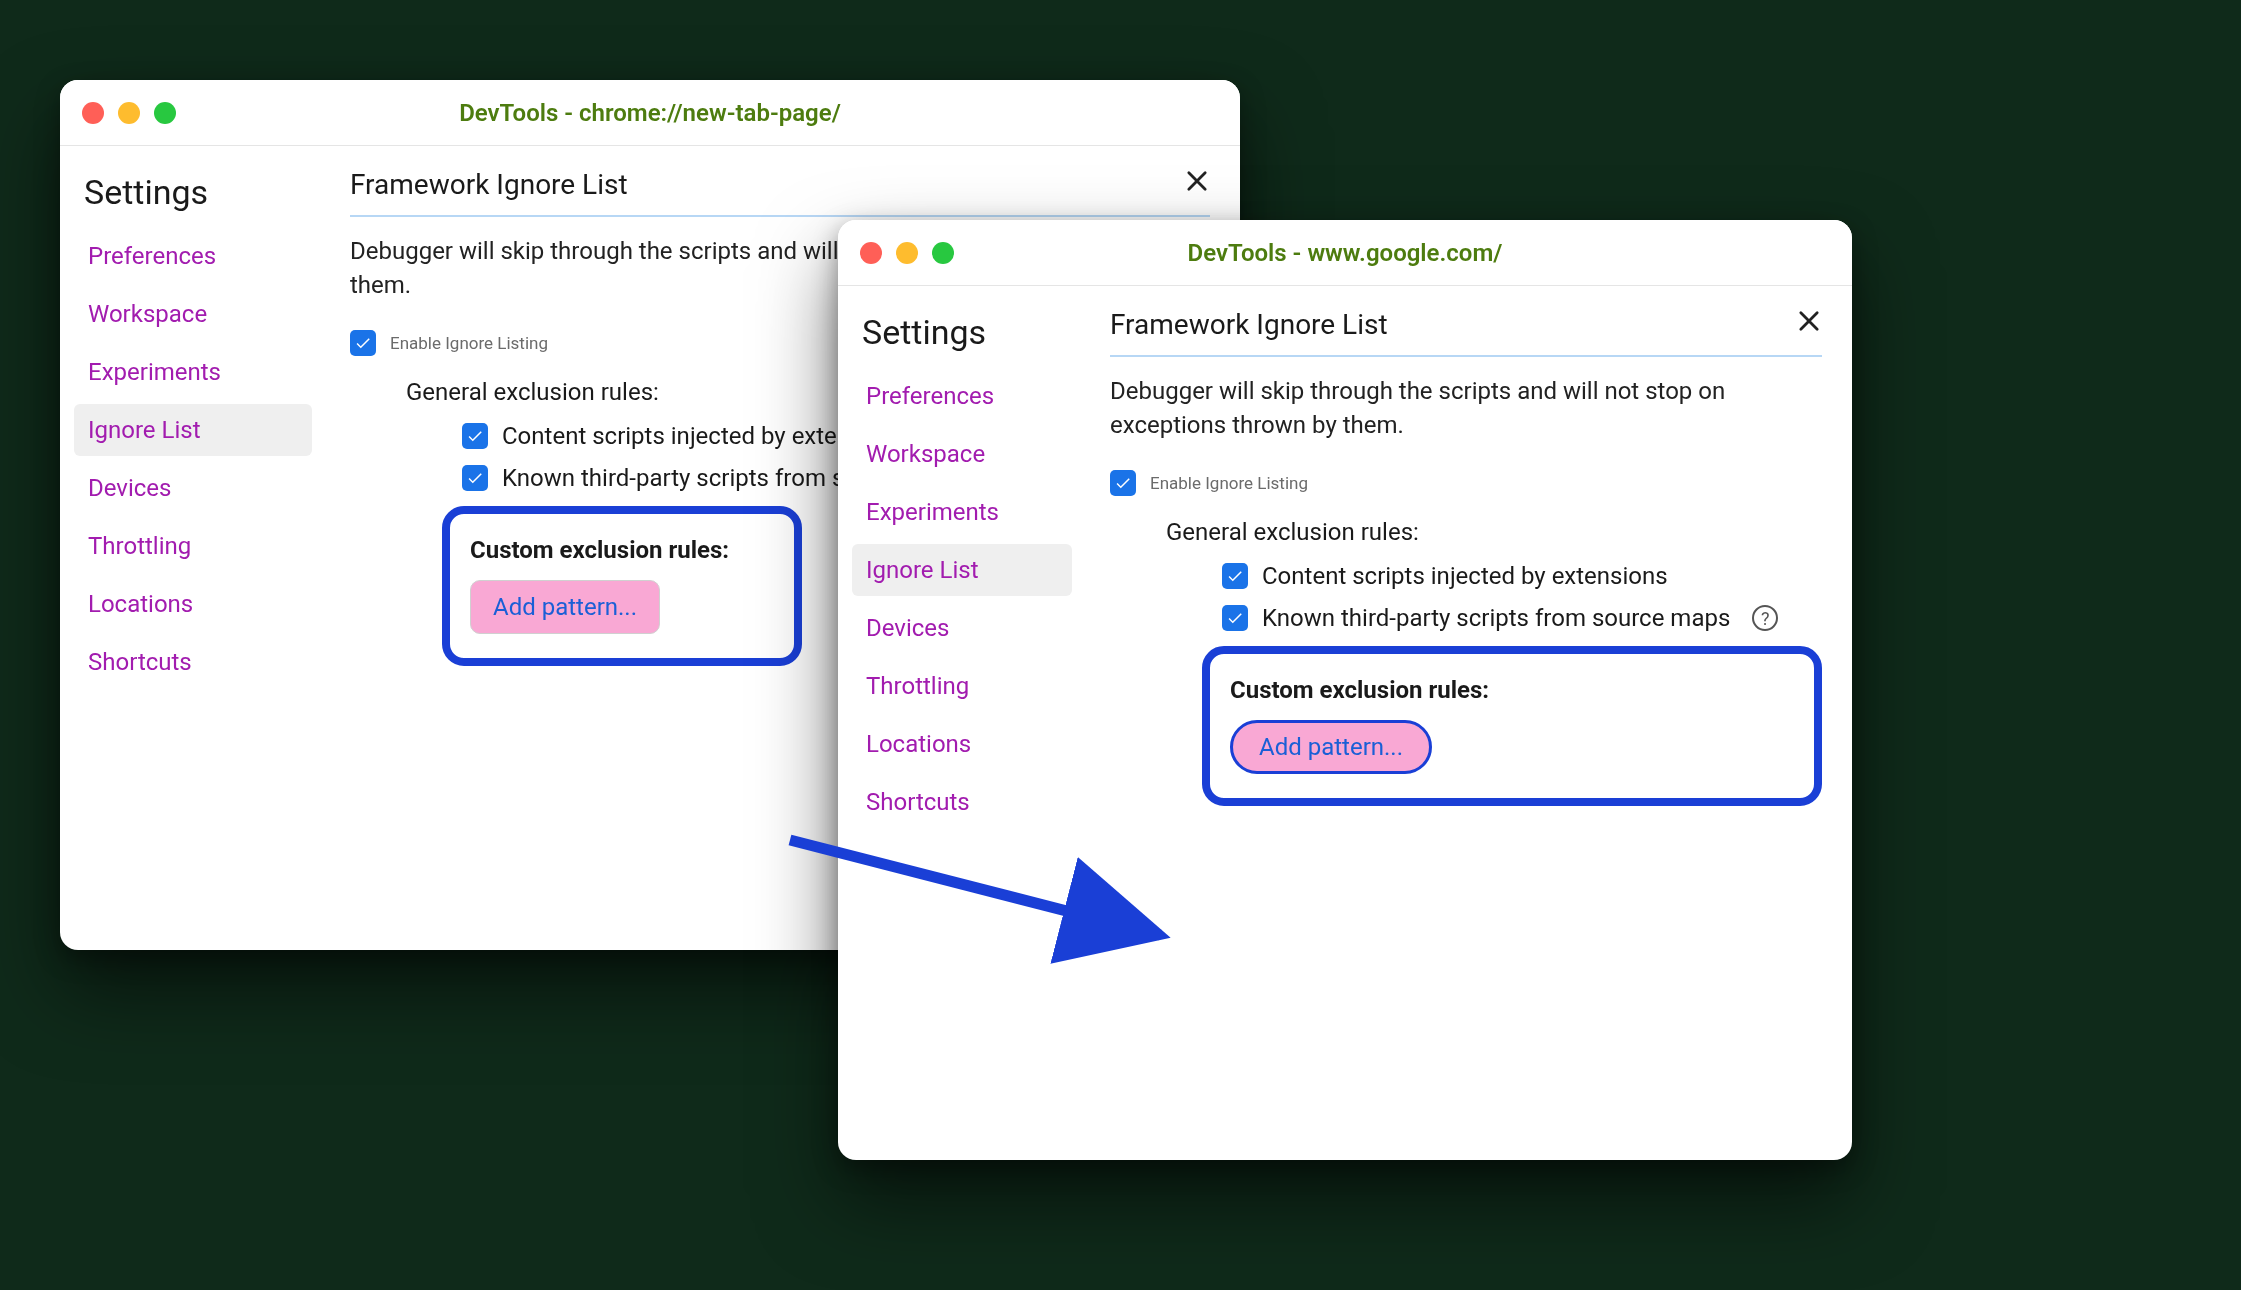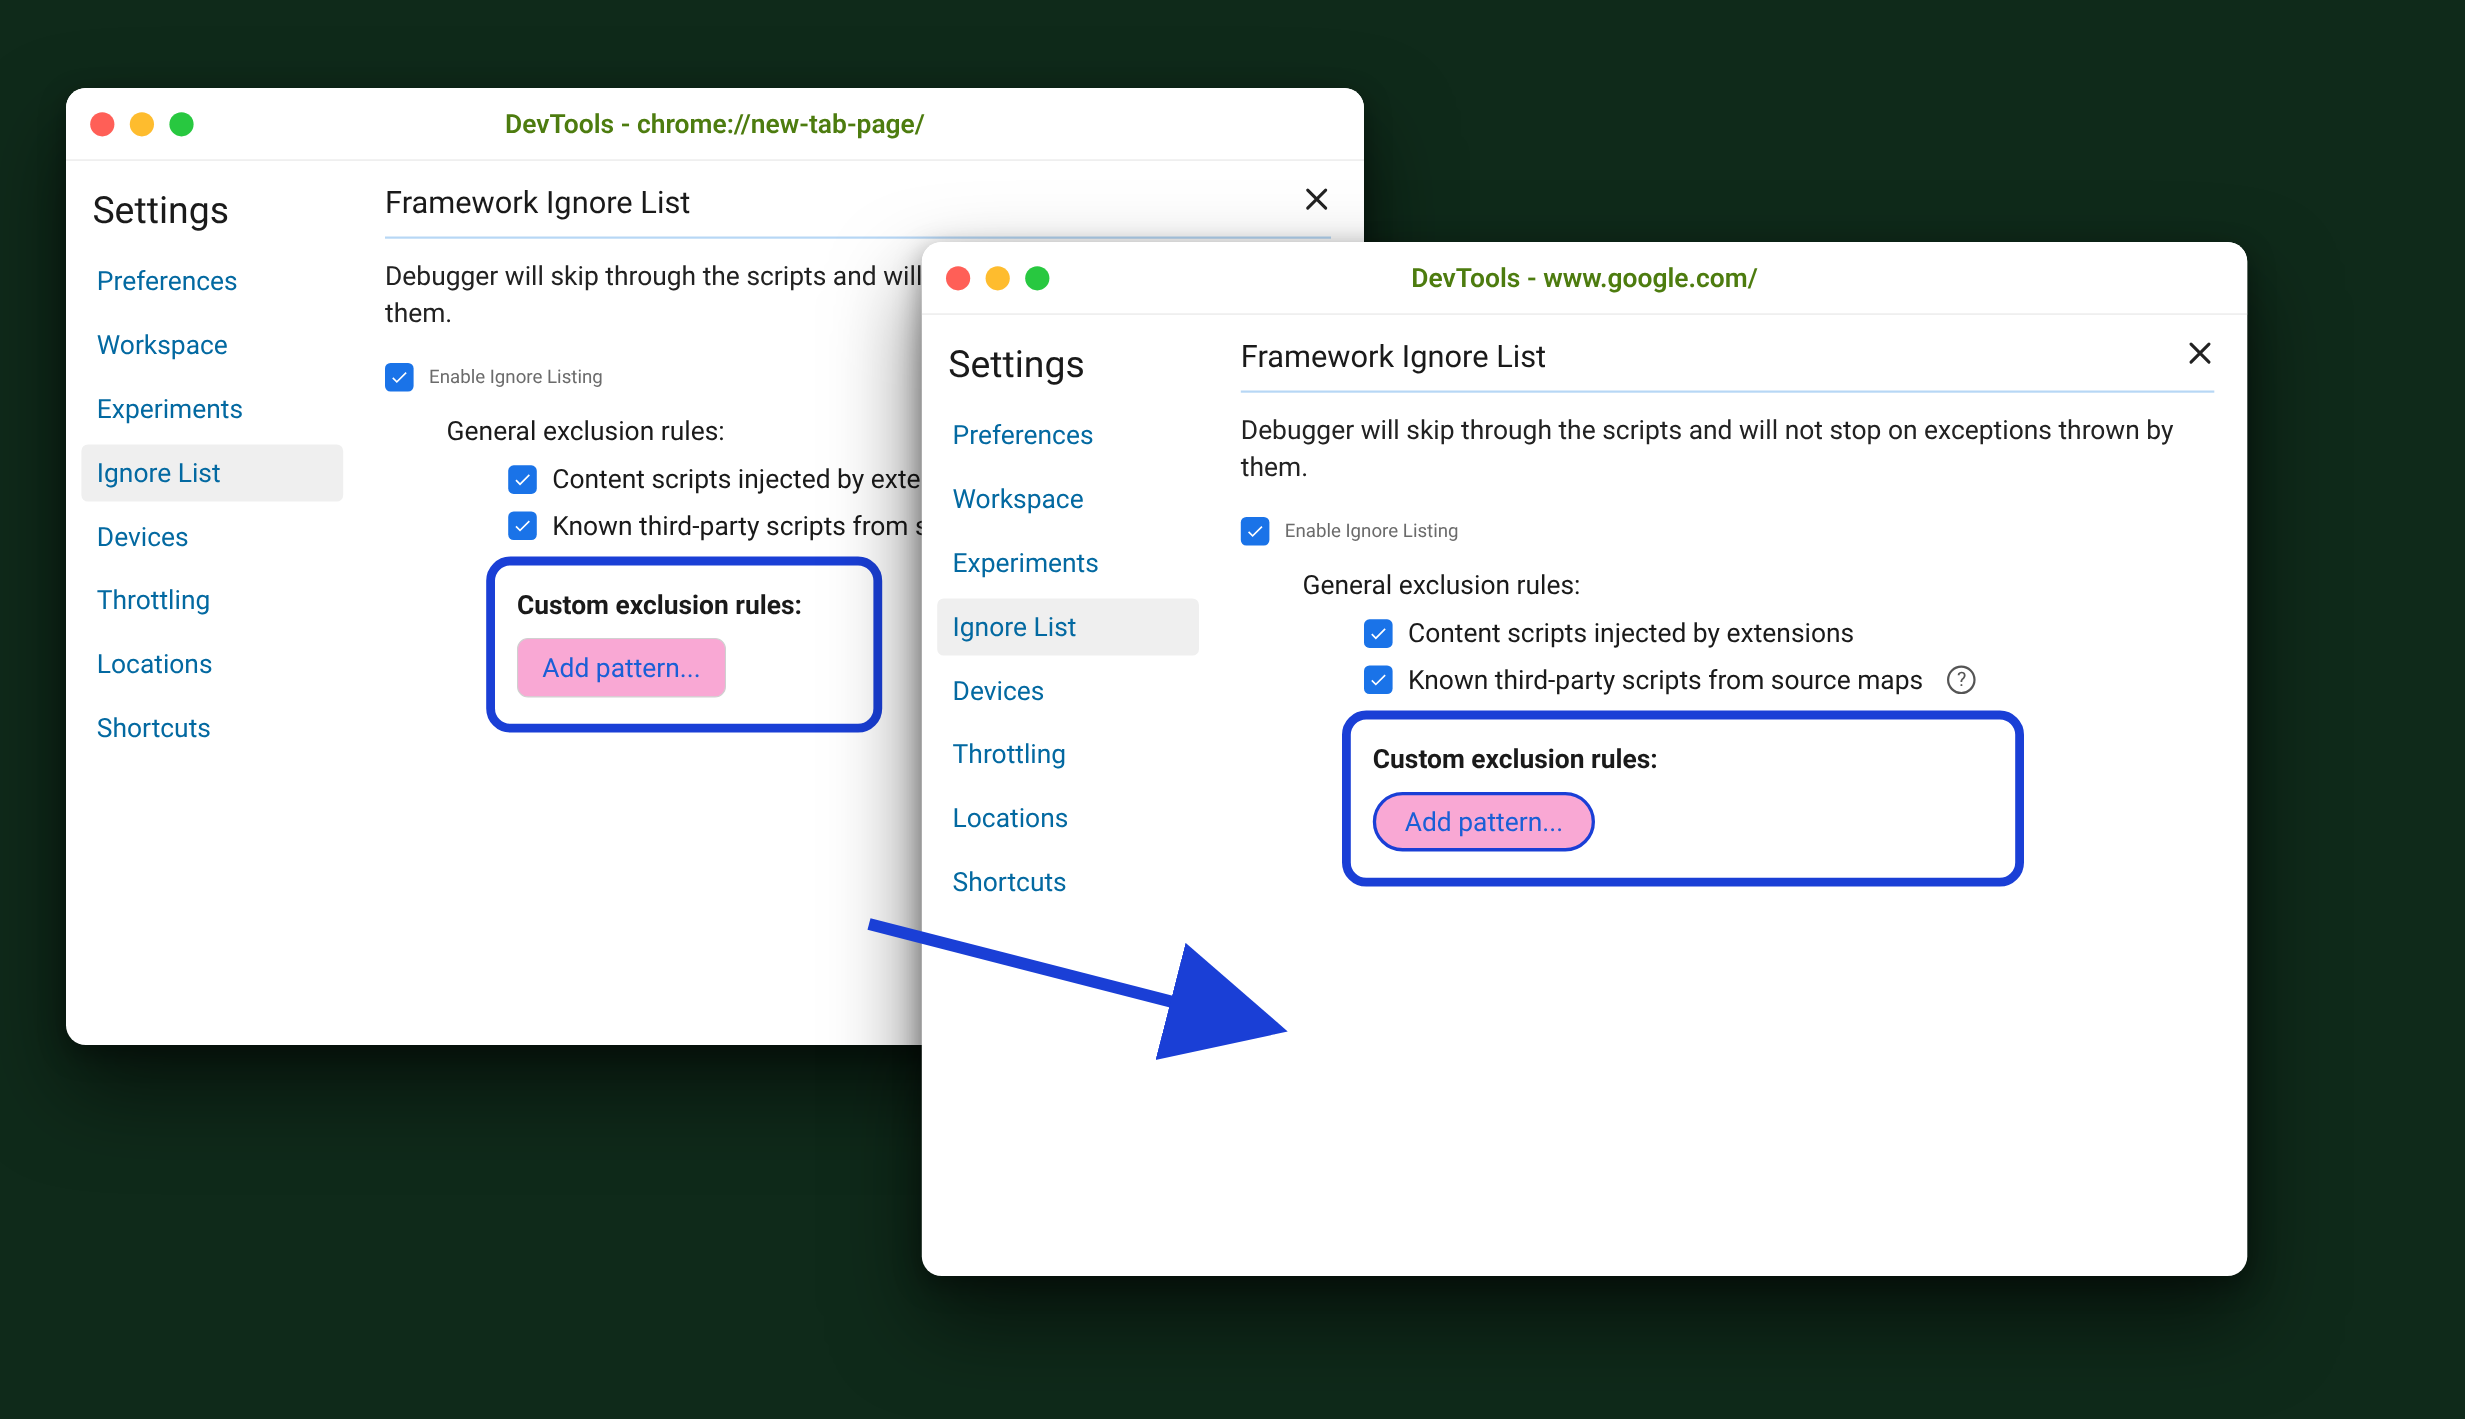--- a/index.html
+++ b/index.html
@@ -76,21 +76,21 @@
     padding: 18px 8px 18px 14px;
   }
   .sidebar h1 {
     font-size: 34px;
     font-weight: 400;
     color: #1a1a1a;
     padding: 8px 10px 18px 10px;
   }
   .nav-item {
     font-size: 24px;
-    color: #0369a1;
+    color: #a21caf;
     padding: 12px 14px;
     border-radius: 6px;
     cursor: pointer;
     margin-bottom: 6px;
   }
   .nav-item.sel {
     background: #efefef;
   }
   .main {
     flex: 1;
@@ -236,21 +236,21 @@
 
           <div class="callout" style="width:360px;">
             <div class="sub-heading">Custom exclusion rules:</div>
             <div class="add-btn">Add pattern...</div>
           </div>
         </div>
       </div>
     </div>
   </div>
 
-  <div class="window" style="left:838px; top:220px; width:1205px; height:940px;">
+  <div class="window" style="left:838px; top:220px; width:1014px; height:940px;">
     <div class="titlebar">
       <div class="traffic">
         <div class="dot red"></div>
         <div class="dot yellow"></div>
         <div class="dot green"></div>
       </div>
       <div class="title-text">DevTools - www.google.com/</div>
     </div>
     <div class="content">
       <div class="close-x">

